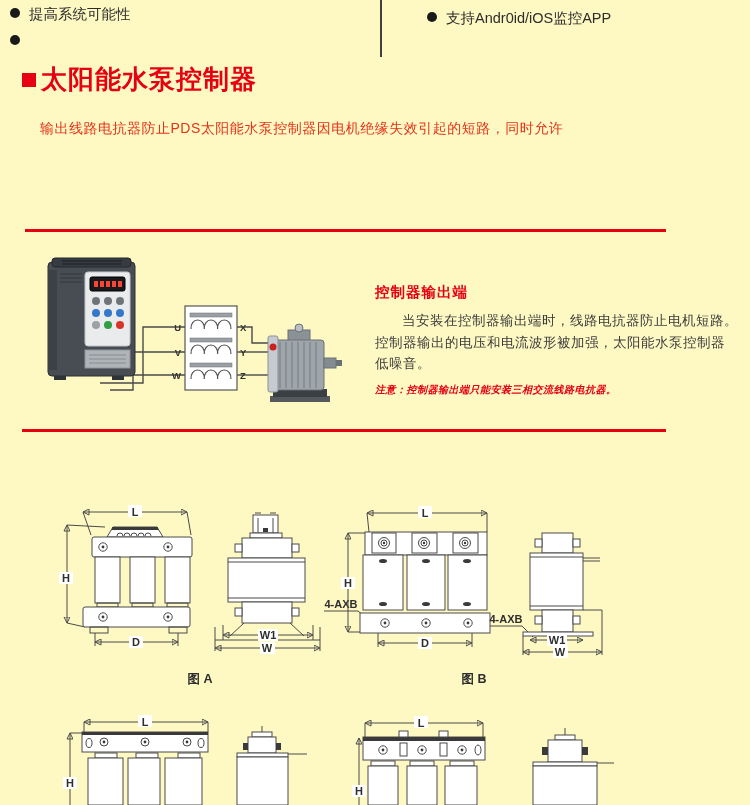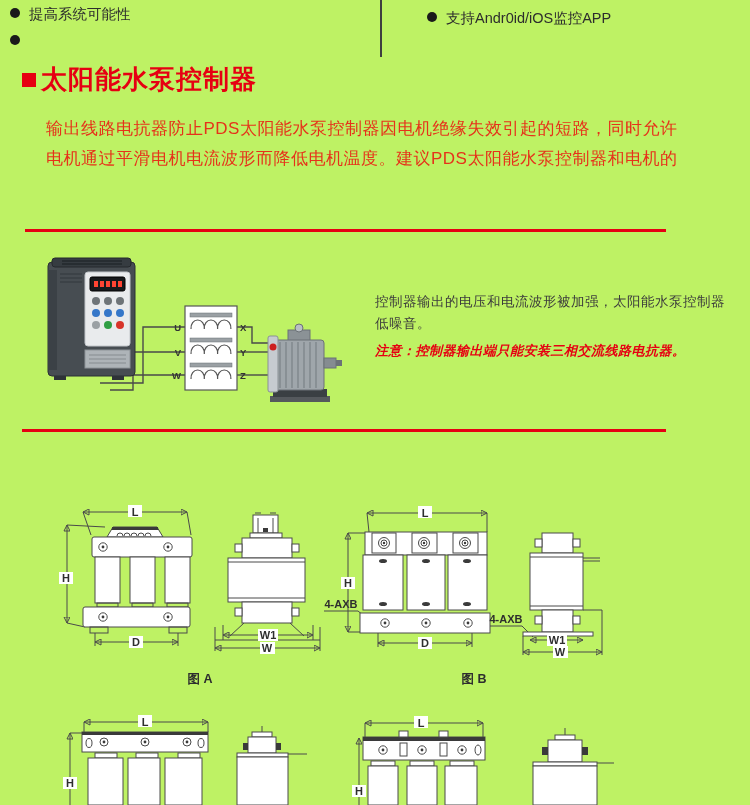--- a/index.html
+++ b/index.html
@@ -1,40 +1,40 @@
 <!DOCTYPE html>
 <html><head>
 <meta charset="utf-8">
 <style>
   html,body{margin:0;padding:0;background:#ffffff;}
   body{font-family:"Liberation Sans", sans-serif;}
-  .page{position:relative;width:750px;height:805px;background:#bef264;overflow:hidden;}
+  .page{position:relative;width:750px;height:805px;background:#fef9c3;overflow:hidden;}
 
   
   .feature-row{position:absolute;display:flex;align-items:flex-start;color:#2d2d2d;font-size:14.5px;line-height:18px;}
   .bullet{width:10px;height:10px;border-radius:50%;background:#1a1a1a;margin-right:9px;margin-top:3px;flex:0 0 auto;}
   .features-divider{position:absolute;left:380px;top:0;width:1.5px;height:57px;background:#3f3f3f;}
 
   
   .section-heading{position:absolute;left:22px;top:62px;display:flex;align-items:center;}
   .heading-square{width:14px;height:14px;background:#e60012;margin-right:5px;}
   .heading-text{color:#e60012;font-size:26px;font-weight:bold;letter-spacing:1px;}
 
   
-  .intro{position:absolute;left:46px;top:114px;width:680px;color:#e6321a;font-size:17px;line-height:29.5px;letter-spacing:0.5px;font-weight:500;}
+  .intro{position:absolute;left:40px;top:114px;width:680px;color:#e6321a;font-size:14px;line-height:29.5px;letter-spacing:0.5px;font-weight:500;}
 
   
   .red-rule{position:absolute;height:3px;background:#e60012;}
 
   
   .output-panel{position:absolute;left:375px;top:283px;width:364px;}
   .output-title{color:#e60012;font-size:14.5px;font-weight:bold;letter-spacing:1px;}
   .output-body{margin-top:8px;color:#3c3c3c;font-size:13.5px;line-height:21.5px;letter-spacing:0.5px;}
   .output-body .indent{padding-left:27px;}
-  .output-note{margin-top:8px;color:#e60012;font-size:13px;font-style:italic;font-weight:bold;letter-spacing:0.5px;}
+  .output-note{margin-top:8px;color:#e60012;font-size:10px;font-style:italic;font-weight:bold;letter-spacing:0.5px;}
 
   
   svg{position:absolute;overflow:visible;}
   .tech line,.tech path,.tech rect,.tech circle,.tech ellipse,.tech polyline{stroke:#4a4a4a;fill:none;stroke-width:1;}
   .tech .fillw{fill:#ffffff;}
   .tech .dk{fill:#3a3a3a;stroke:none;}
   .tech text{font-family:"Liberation Sans",sans-serif;font-size:11px;font-weight:bold;fill:#2e2e2e;stroke:none;}
   .tech .cap{font-size:12.5px;}
   .tech .lblbg{fill:#ffffff;stroke:none;}
   .wire{stroke:#4a4a4a;stroke-width:1.4;fill:none;}
@@ -58,21 +58,20 @@
     <span>支持Andr0id/iOS监控APP</span>
   </div>
 
   <div class="section-heading">
     <span class="heading-square"></span>
     <span class="heading-text">太阳能水泵控制器</span>
   </div>
 
   <div class="intro">
     <div>输出线路电抗器防止PDS太阳能水泵控制器因电机绝缘失效引起的短路，同时允许</div>
-    <div>电机通过平滑电机电流波形而降低电机温度。建议PDS太阳能水泵控制器和电机的</div>
   </div>
 
   <div class="red-rule" style="left:25px;top:229px;width:641px;"></div>
   <div class="red-rule" style="left:22px;top:429px;width:644px;"></div>
 
   <svg class="diagram" style="left:40px;top:250px;" width="305" height="155" viewBox="0 0 305 155">
 
     <g>
       <path class="wire" d="M145,77 H103 V133 H60"></path>
       <path class="wire" d="M145,102 H93 V140 H70"></path>
@@ -159,21 +158,23 @@
         <line x1="276" y1="92" x2="276" y2="138"></line>
       </g>
       <rect x="228" y="86" width="10" height="56" rx="2" fill="#c6cbd0" stroke="#8b9196"></rect>
       <circle cx="233" cy="97" r="3.5" fill="#cc1f1f" stroke="none"></circle>
       <rect x="284" y="108" width="12" height="10" fill="#858c91" stroke="#6b7277"></rect>
       <rect x="296" y="110" width="6" height="6" fill="#6b7277" stroke="none"></rect>
     </g>
   </svg>
 
   <div class="output-panel">
+    <div class="output-title">控制器输出端</div>
     <div class="output-body">
+      <div class="indent">当安装在控制器输出端时，线路电抗器防止电机短路。</div>
       <div>控制器输出的电压和电流波形被加强，太阳能水泵控制器</div>
       <div>低噪音。</div>
     </div>
     <div class="output-note">注意：控制器输出端只能安装三相交流线路电抗器。</div>
   </div>
 
   <svg class="tech" style="left:0;top:480px;" width="750" height="325" viewBox="0 0 750 325">
     <defs>
       <marker id="arr" markerWidth="8" markerHeight="8" refX="6" refY="3" orient="auto" markerUnits="userSpaceOnUse">
         <path d="M0,0 L6,3 L0,6 Z" fill="#4a4a4a" stroke="none"></path>

